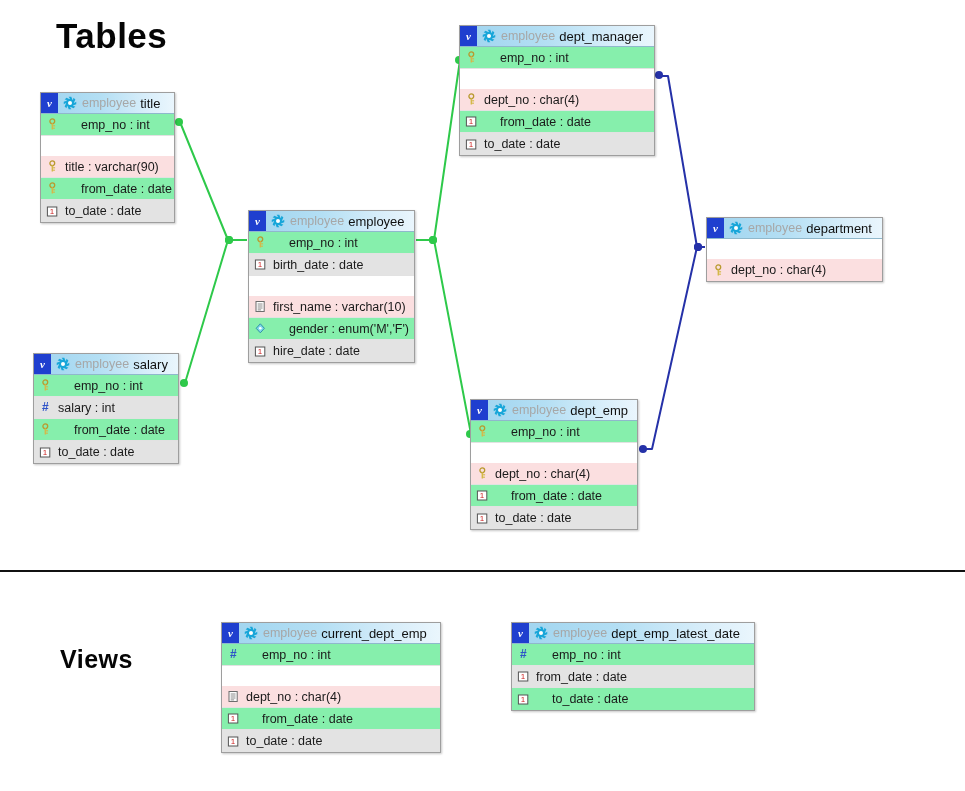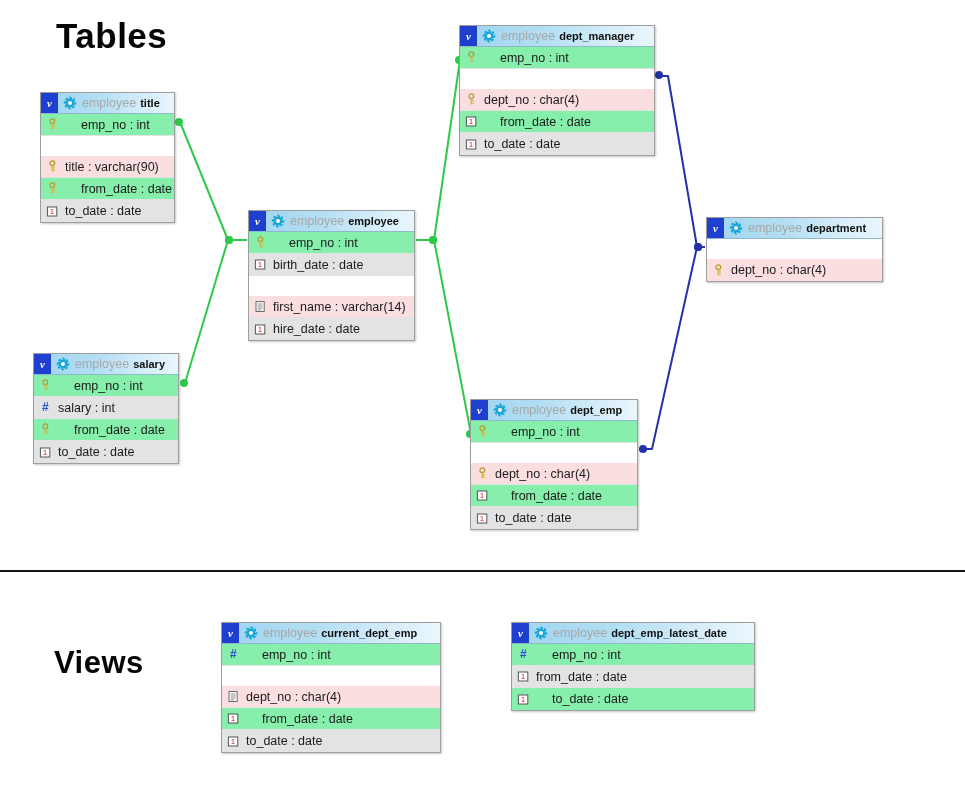--- a/index.html
+++ b/index.html
@@ -34,21 +34,21 @@
   
   .section-caption {
     position: absolute;
     font-family: "Liberation Sans", sans-serif;
     font-weight: bold;
     color: #050505;
     letter-spacing: 0.5px;
     white-space: nowrap;
   }
   #caption-tables { left: 56px; top: 16px;  font-size: 35px; }
-  #caption-views  { left: 54px; top: 645px; font-size: 31px; }
+  #caption-views  { left: 60px; top: 645px; font-size: 25px; }
 
   
   #section-divider {
     position: absolute;
     left: 0;
     top: 570px;
     width: 965px;
     height: 2px;
     background: #111111;
   }
@@ -99,22 +99,22 @@
   }
 
   .hdr-schema {
     color: #a7a7a7;
     font-size: 12.5px;
     margin-right: 4px;
     white-space: nowrap;
   }
   .hdr-name {
     color: #101010;
-    font-size: 11px;
-    font-weight: bold;
+    font-size: 13px;
+    font-weight: normal;
     white-space: nowrap;
   }
 
   
   .col-row {
     height: 22px;
     display: flex;
     align-items: center;
     box-sizing: border-box;
     border-bottom: 1px solid #e2e2e2;
@@ -295,21 +295,28 @@
           <span class="col-label">birth_date : date</span>
         </div>
         <div class="col-row bg-pink">
           <svg viewBox="0 0 13 13" width="13" height="13" class="col-icon">
             <rect x="2" y="1.5" width="8.2" height="10" fill="#fdfdfd" stroke="#6d6d6d" stroke-width="1"></rect>
             <line x1="3.7" y1="4" x2="8.5" y2="4" stroke="#7f7f7f" stroke-width="0.9"></line>
             <line x1="3.7" y1="6" x2="8.5" y2="6" stroke="#7f7f7f" stroke-width="0.9"></line>
             <line x1="3.7" y1="8" x2="8.5" y2="8" stroke="#7f7f7f" stroke-width="0.9"></line>
             <line x1="3.7" y1="9.9" x2="7.1" y2="9.9" stroke="#7f7f7f" stroke-width="0.9"></line>
           </svg>
-          <span class="col-label">first_name : varchar(14)</span>
+          <span class="col-label">first_name : varchar(10)</span>
+        </div>
+        <div class="col-row bg-white">
+          <svg viewBox="0 0 13 13" width="13" height="13" class="col-icon">
+            <polygon points="6.3,1.8 10.4,6.3 6.3,10.8 2.2,6.3" fill="#7fd9ea" stroke="#3390a8" stroke-width="1"></polygon>
+            <circle cx="6.3" cy="6.3" r="1.3" fill="#ffffff"></circle>
+          </svg>
+          <span class="col-label">gender : enum('M','F')</span>
         </div>
         <div class="col-row bg-gray">
           <svg viewBox="0 0 13 13" width="13" height="13" class="col-icon">
             <rect x="1.4" y="2" width="9.4" height="9" fill="#ffffff" stroke="#555555" stroke-width="1"></rect>
             <text x="6.1" y="9.3" text-anchor="middle" font-size="8" fill="#cc1f1f" font-family="&quot;Liberation Sans&quot;, sans-serif">1</text>
           </svg>
           <span class="col-label">hire_date : date</span>
         </div>
       </div>
       <div class="entity" style="left: 459px; top: 25px; width: 196px;">

